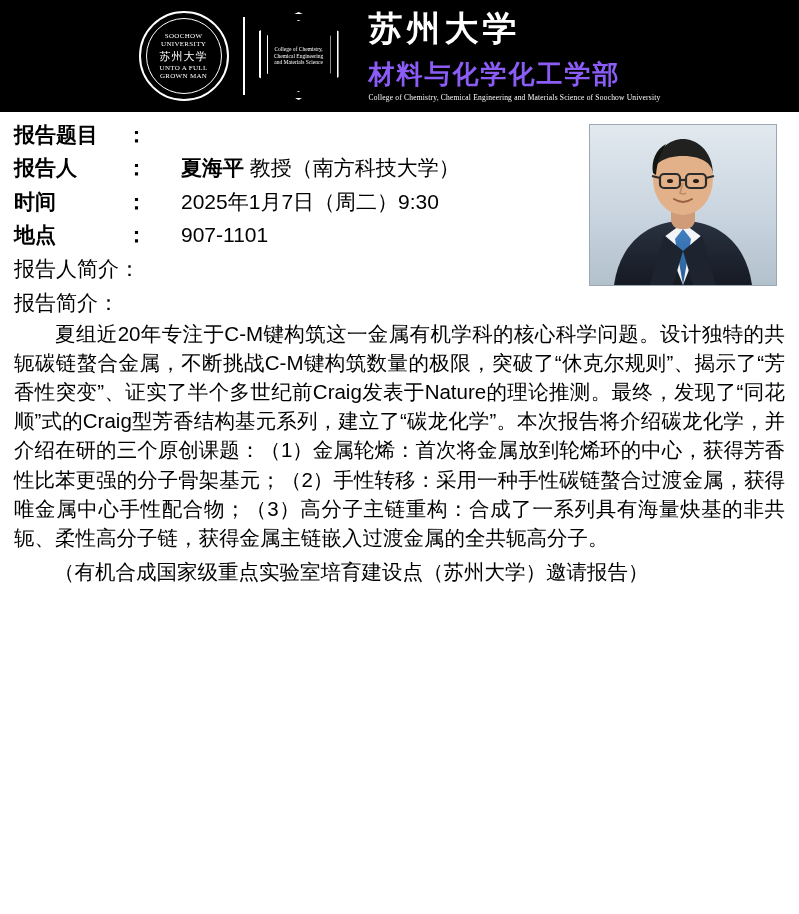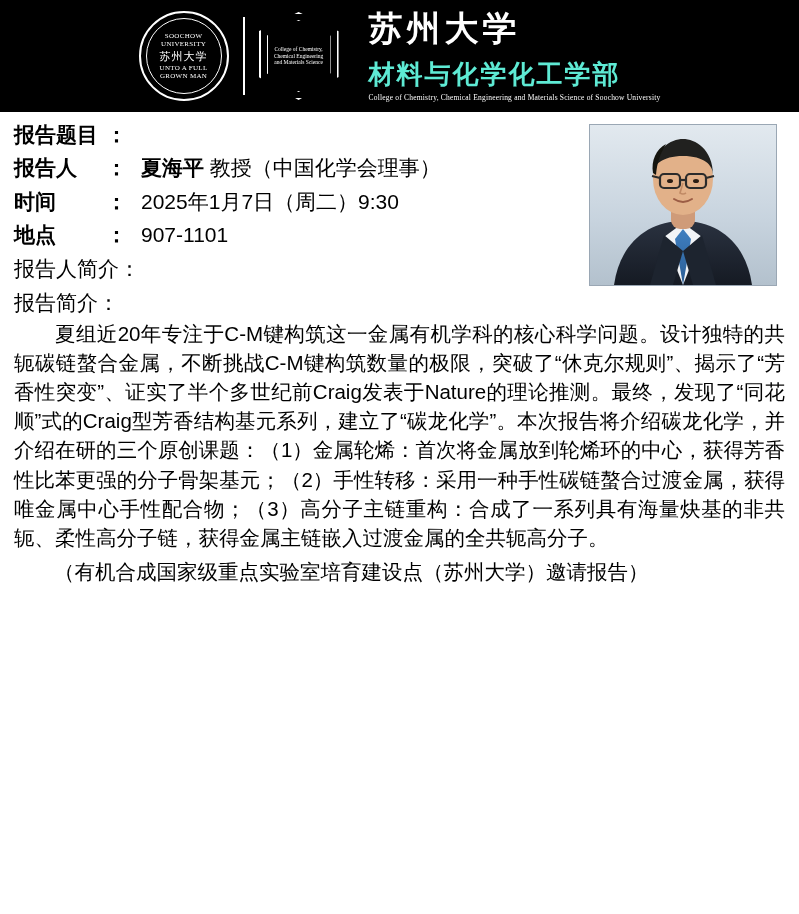--- a/index.html
+++ b/index.html
@@ -114,21 +114,21 @@
   }
   .uni-cn {
     color: #ffffff;
     font-size: 34px;
     font-weight: bold;
     letter-spacing: 4px;
     line-height: 1.1;
     font-family: "Liberation Serif", serif;
   }
   .dept-cn {
-    color: #5eead4;
+    color: #8b5cf6;
     font-size: 26px;
     font-weight: bold;
     letter-spacing: 2px;
     line-height: 1.2;
     margin-top: 12px;
     font-family: "Liberation Serif", serif;
   }
   .dept-en {
     color: #ffffff;
     font-size: 7.5px;
@@ -154,20 +154,21 @@
     background: linear-gradient(180deg, #dfe6ec 0%, #cbd6df 55%, #b9c6d2 100%);
   }
   .portrait svg { display: block; }
 
   .field-row {
     display: flex;
     align-items: baseline;
     margin: 0 0 7px 0;
     font-size: 21px;
     line-height: 1.25;
+    gap: 20px;
   }
   .field-label {
     font-weight: bold;
     white-space: nowrap;
   }
   .field-colon {
     font-weight: bold;
     margin-right: 4px;
   }
   .field-value {
@@ -291,21 +292,21 @@
     <div class="field-row">
       <span class="field-label label-w">报告题目</span>
       <span class="field-colon">：</span>
     </div>
 
     <div class="field-row">
       <span class="field-label label-w">报告人</span>
       <span class="field-colon">：</span>
       <span class="field-value">
         <span class="emph">夏海平</span>
-        <span>教授（中国化学会理事）</span>
+        <span>教授（南方科技大学）</span>
       </span>
     </div>
 
     <div class="field-row">
       <span class="field-label label-w">时间</span>
       <span class="field-colon">：</span>
       <span class="field-value">2025年1月7日（周二）9:30</span>
     </div>
 
     <div class="field-row">

